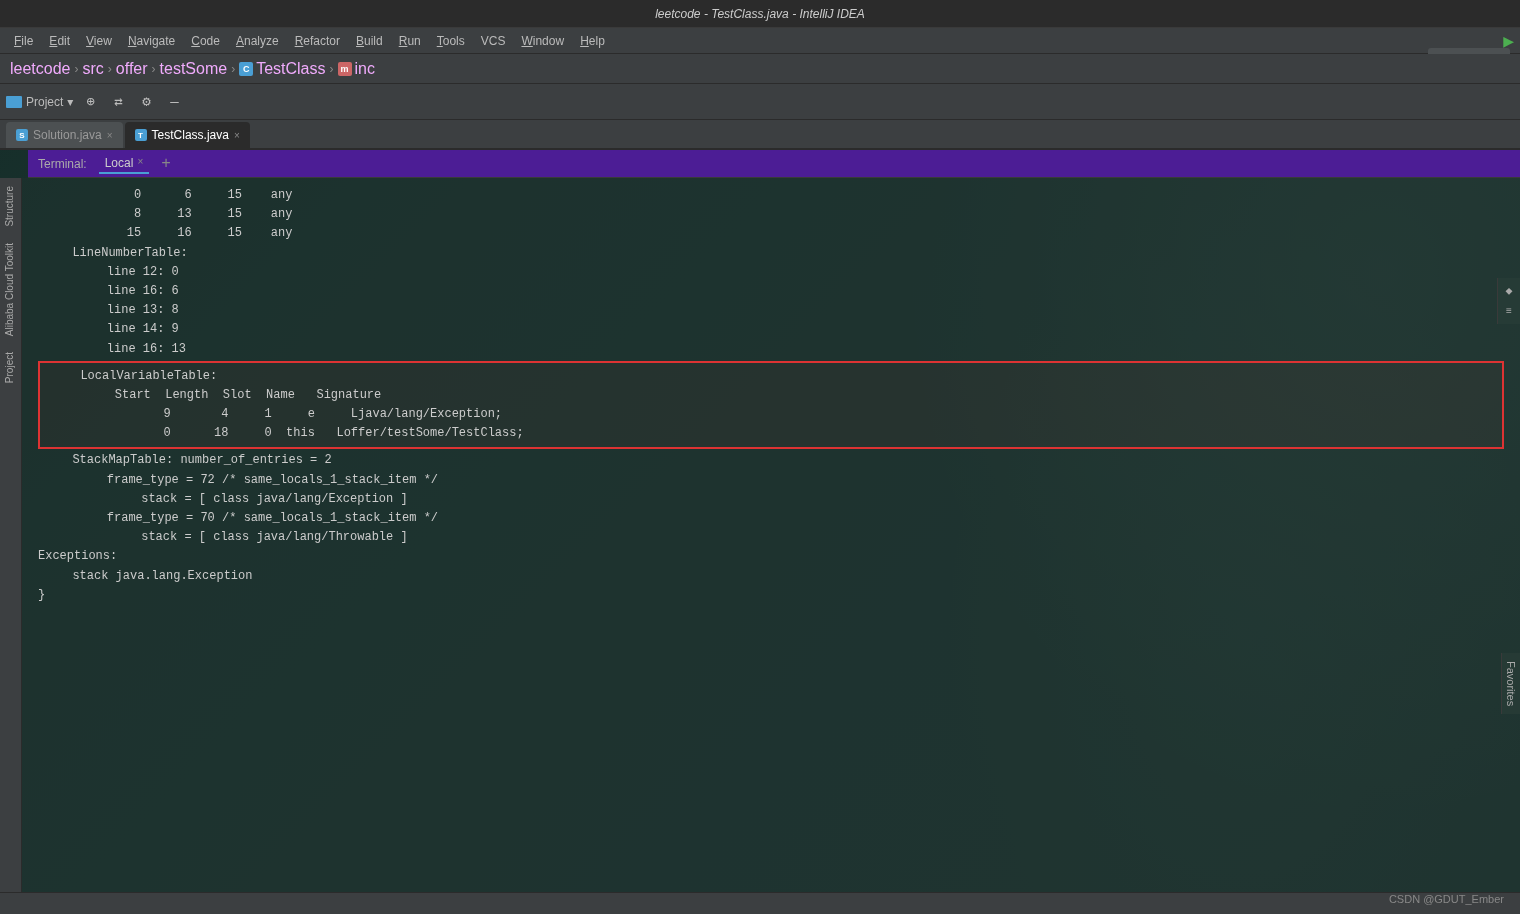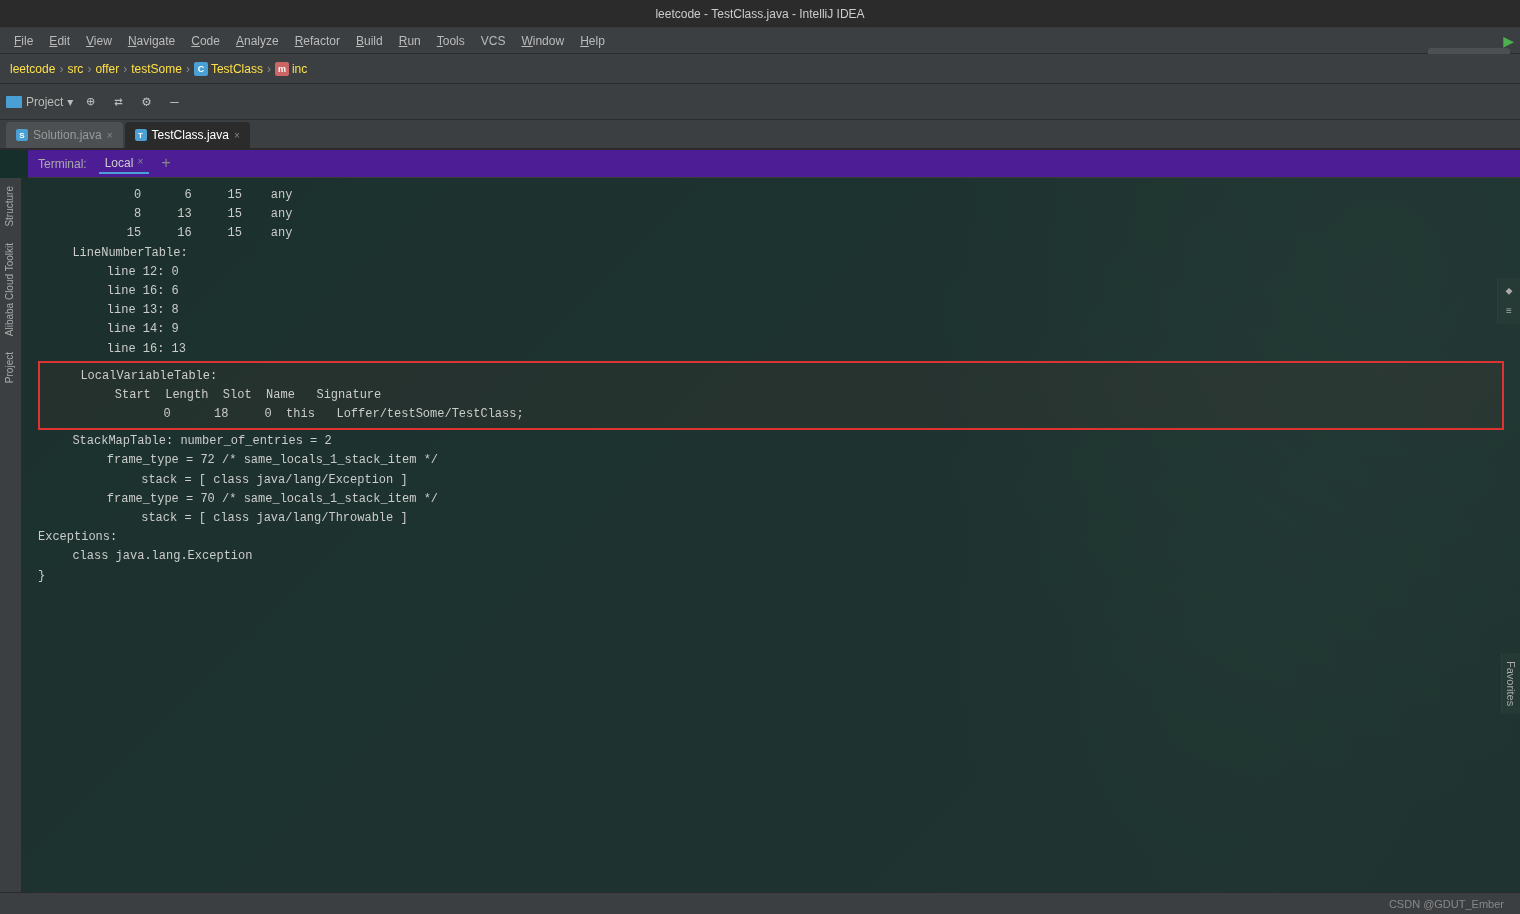--- a/index.html
+++ b/index.html
@@ -44,20 +44,21 @@
       display: flex;
       align-items: center;
       padding: 0 10px;
       border-bottom: 1px solid #3a3a3a;
     }
     .title-bar-text {
       color: #cccccc;
       font-family: Arial, sans-serif;
       font-size: 12px;
       margin: 0 auto;
+      font-style: italic;
     }
 
     
     .menu-bar {
       position: relative;
       z-index: 10;
       background: #3c3f41;
       height: 26px;
       display: flex;
       align-items: center;
@@ -80,23 +81,23 @@
       z-index: 10;
       background: #3c3f41;
       height: 30px;
       display: flex;
       align-items: center;
       padding: 0 10px;
       border-bottom: 1px solid #2b2b2b;
       gap: 4px;
     }
     .breadcrumb-item {
-      color: #fde047;
-      font-family: Arial, sans-serif;
-      font-size: 12px;
+      color: #f0abfc;
+      font-family: Arial, sans-serif;
+      font-size: 16px;
       cursor: pointer;
     }
     .breadcrumb-sep {
       color: #888;
       font-size: 12px;
       font-family: Arial, sans-serif;
     }
     .breadcrumb-class {
       display: flex;
       align-items: center;
@@ -301,21 +302,20 @@
     
     .status-bar {
       position: absolute;
       bottom: 0;
       left: 0;
       right: 0;
       z-index: 20;
       background: #3c3f41;
       height: 22px;
       display: flex;
-      align-items: center;
       justify-content: flex-end;
       padding: 0 16px;
       border-top: 1px solid #2b2b2b;
     }
     .status-text {
       color: #888;
       font-family: Arial, sans-serif;
       font-size: 11px;
     }
 
@@ -483,30 +483,31 @@
     <span class="code-line indent-1">  LineNumberTable:</span>
     <span class="code-line indent-2">    line 12: 0</span>
     <span class="code-line indent-2">    line 16: 6</span>
     <span class="code-line indent-2">    line 13: 8</span>
     <span class="code-line indent-2">    line 14: 9</span>
     <span class="code-line indent-2">    line 16: 13</span>
 
     <div class="highlight-box">
       <span class="code-line indent-1">  LocalVariableTable:</span>
       <span class="code-line indent-2">    Start  Length  Slot  Name   Signature</span>
+      <span class="code-line indent-3">        9       4     1     e     Ljava/lang/Exception;</span>
       <span class="code-line indent-3">        0      18     0  this   Loffer/testSome/TestClass;</span>
     </div>
 
     <span class="code-line indent-1">  StackMapTable: number_of_entries = 2</span>
     <span class="code-line indent-2">    frame_type = 72 /* same_locals_1_stack_item */</span>
     <span class="code-line indent-3">      stack = [ class java/lang/Exception ]</span>
     <span class="code-line indent-2">    frame_type = 70 /* same_locals_1_stack_item */</span>
     <span class="code-line indent-3">      stack = [ class java/lang/Throwable ]</span>
     <span class="code-line indent-0">Exceptions:</span>
-    <span class="code-line indent-1">  class java.lang.Exception</span>
+    <span class="code-line indent-1">  stack java.lang.Exception</span>
     <span class="code-line indent-0">}</span>
   </div>
 
   <div class="side-nav">
     <div class="side-nav-item">⬥</div>
     <div class="side-nav-item">≡</div>
   </div>
 
   <div class="favorites-tab">Favorites</div>
 </div>

